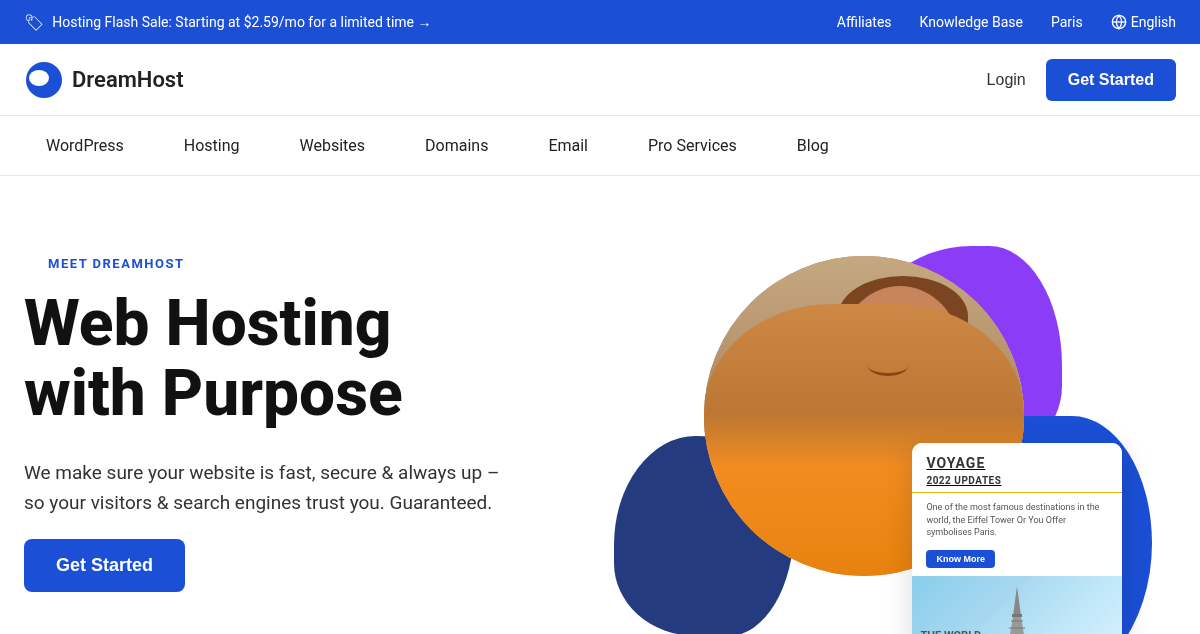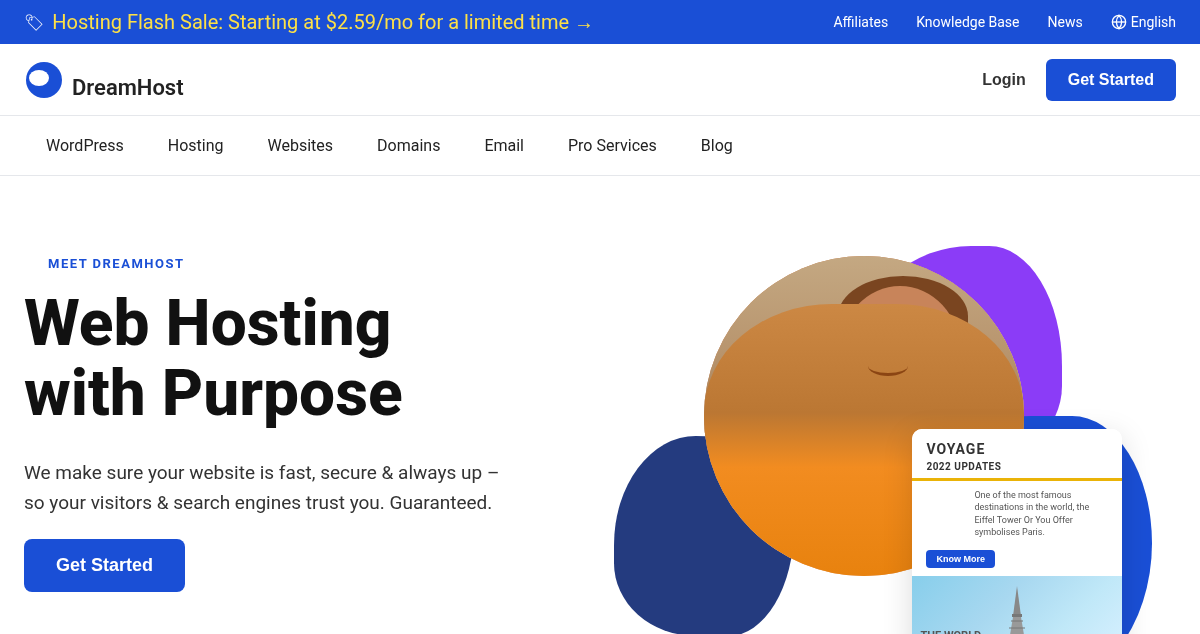--- a/index.html
+++ b/index.html
@@ -18,22 +18,22 @@
     }
     .top-bar-left {
       display: flex;
       align-items: center;
       gap: 8px;
     }
     .top-bar-left .tag-icon {
       font-size: 16px;
     }
     .flash-sale-text {
-      color: #fde047;
-      font-size: 20px;
+      color: #ffffff;
+      font-size: 14px;
     }
     .top-bar-right {
       display: flex;
       align-items: center;
       gap: 28px;
     }
     .top-bar-right a {
       color: white;
       text-decoration: none;
       font-size: 14px;
@@ -54,21 +54,21 @@
       display: flex;
       justify-content: space-between;
       align-items: center;
       padding: 0 24px;
       height: 72px;
       background: white;
       border-bottom: 1px solid #e5e7eb;
     }
     .logo {
       display: flex;
-      align-items: flex-end;
+      align-items: center;
       gap: 8px;
       text-decoration: none;
     }
     .logo-icon {
       width: 40px;
       height: 40px;
     }
     .logo-text {
       font-size: 22px;
       font-weight: 600;
@@ -78,42 +78,42 @@
       display: flex;
       align-items: center;
       gap: 20px;
     }
     .login-btn {
       font-size: 16px;
       color: #333;
       background: none;
       border: none;
       cursor: pointer;
-      font-weight: 700;
+      font-weight: 400;
     }
     .get-started-btn {
       background-color: #1a4fd6;
       color: white;
       border: none;
       border-radius: 6px;
       padding: 12px 22px;
       font-size: 16px;
       font-weight: 600;
       cursor: pointer;
     }
 
     
     .nav {
       display: flex;
       align-items: center;
       padding: 0 24px;
       height: 60px;
       background: white;
       border-bottom: 1px solid #e5e7eb;
-      gap: 0;
+      gap: 16px;
     }
     .nav-item {
       padding: 0 22px;
       height: 60px;
       display: flex;
       align-items: center;
       font-size: 16px;
       color: #222;
       cursor: pointer;
       font-weight: 400;
@@ -301,21 +301,22 @@
       width: 210px;
       background: white;
       border-radius: 10px;
       box-shadow: 0 8px 30px rgba(0,0,0,0.15);
       z-index: 5;
       overflow: hidden;
     }
     .card-header {
       background: white;
       padding: 12px 14px 6px;
-      border-bottom: 3px solid #eab308;
+      border-bottom: 1px solid #eab308;
+      text-decoration: underline;
     }
     .card-title {
       font-size: 14px;
       font-weight: 700;
       color: #333;
       letter-spacing: 1px;
       text-transform: uppercase;
     }
     .card-subtitle {
       font-size: 10px;
@@ -326,21 +327,20 @@
       letter-spacing: 0.5px;
     }
     .card-body {
       padding: 8px 14px;
     }
     .card-desc {
       font-size: 9px;
       color: #555;
       line-height: 1.4;
       margin-bottom: 8px;
-      margin-left: 48px;
     }
     .card-btn {
       background: #1a4fd6;
       color: white;
       border: none;
       border-radius: 4px;
       padding: 4px 10px;
       font-size: 9px;
       cursor: pointer;
       font-weight: 600;
@@ -373,21 +373,21 @@
 <body>
 
 <div class="top-bar">
   <div class="top-bar-left">
     <span class="tag-icon">🏷</span>
     <span class="flash-sale-text">Hosting Flash Sale: Starting at $2.59/mo for a limited time →</span>
   </div>
   <div class="top-bar-right">
     <a>Affiliates</a>
     <a>Knowledge Base</a>
-    <a>News</a>
+    <a>Paris</a>
     <div class="lang-item">
       <svg class="globe-icon" viewBox="0 0 24 24" fill="none" stroke="white" stroke-width="2">
         <circle cx="12" cy="12" r="10"></circle>
         <line x1="2" y1="12" x2="22" y2="12"></line>
         <path d="M12 2a15.3 15.3 0 0 1 4 10 15.3 15.3 0 0 1-4 10 15.3 15.3 0 0 1-4-10 15.3 15.3 0 0 1 4-10z"></path>
       </svg>
       <span>English</span>
     </div>
   </div>
 </div>

